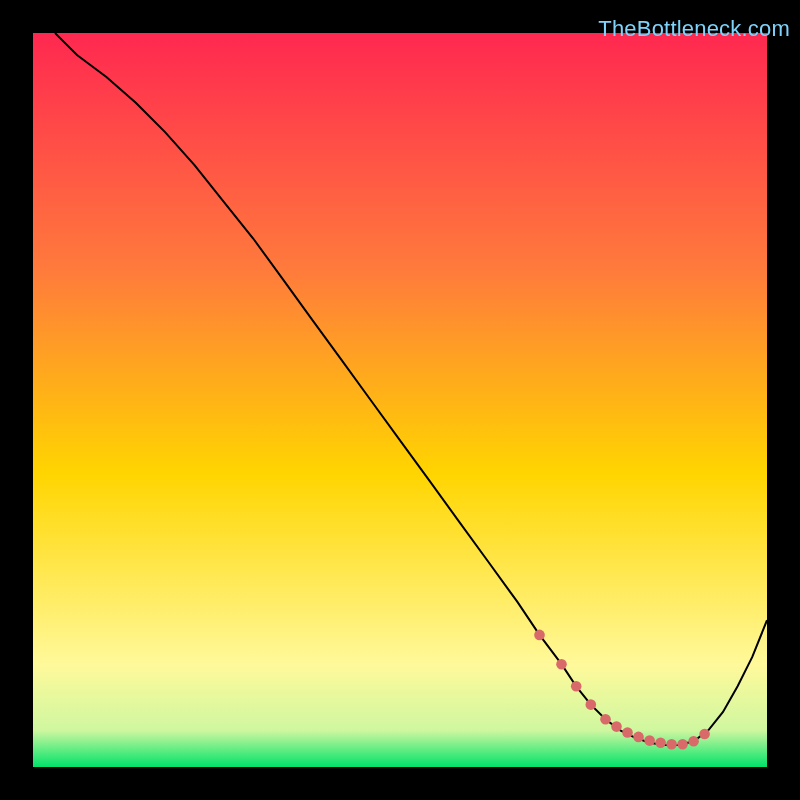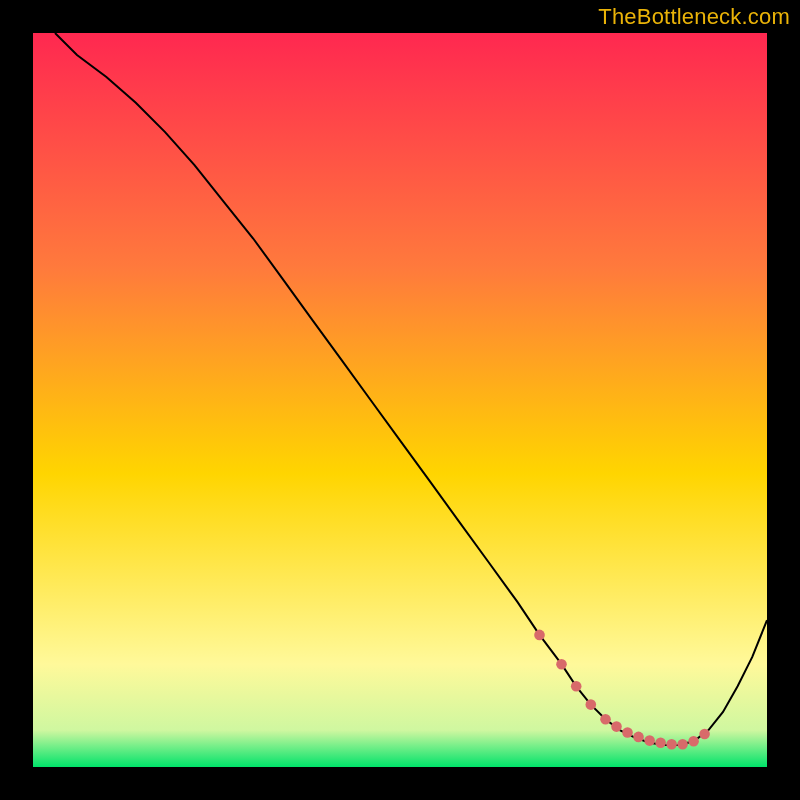--- a/index.html
+++ b/index.html
@@ -12,23 +12,23 @@
     font-family: Arial, Helvetica, sans-serif;
   }
   .container {
     position: relative;
     width: 800px;
     height: 800px;
     background: #000;
   }
   .watermark {
     position: absolute;
-    top: 4px;
+    top: 16px;
     right: 10px;
-    color: #eab308;
+    color: #7dd3fc;
     font-size: 22px;
     font-weight: 500;
     letter-spacing: 0.2px;
     z-index: 5;
   }
   .plot {
     position: absolute;
     left: 33px;
     top: 33px;
     width: 734px;

